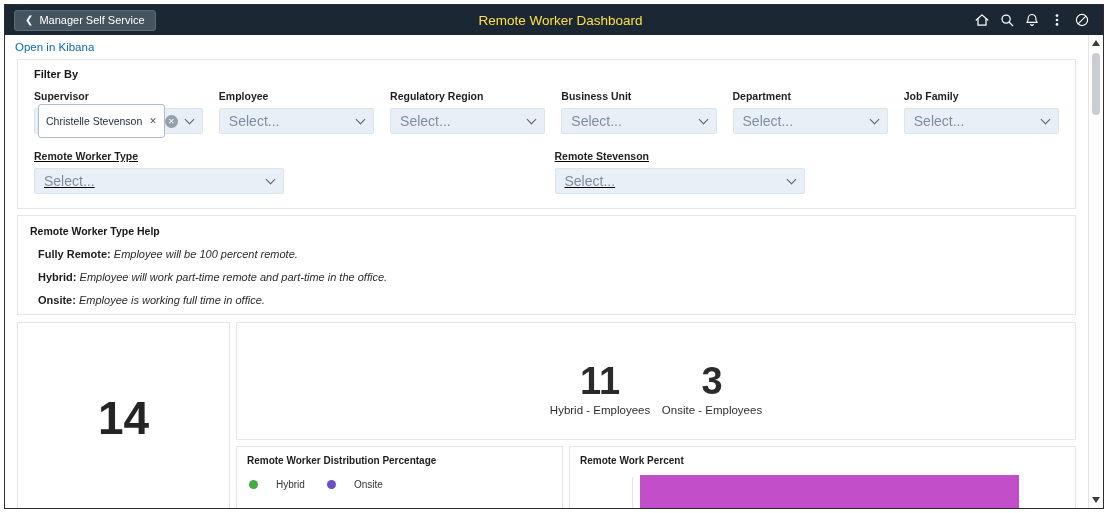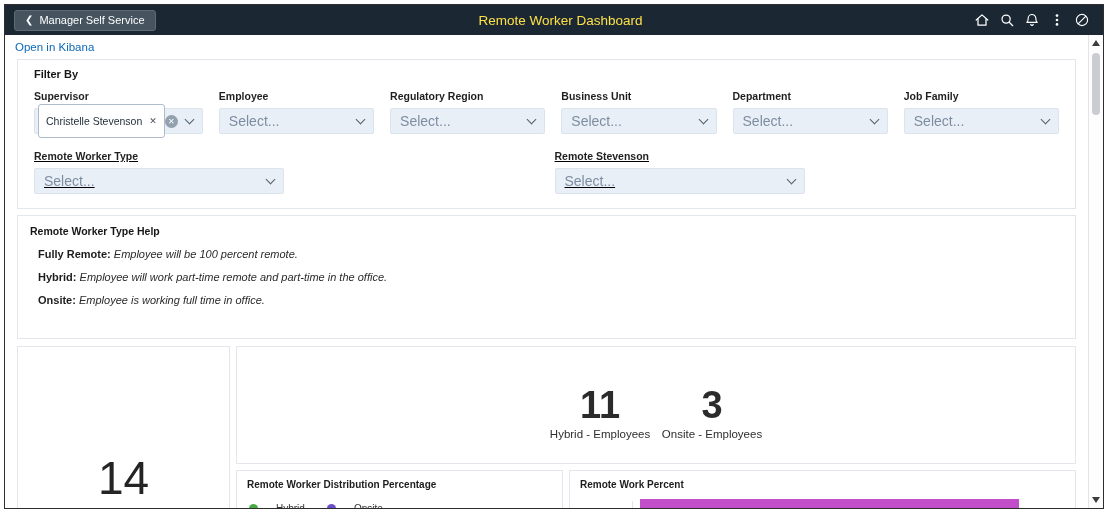--- a/index.html
+++ b/index.html
@@ -31,31 +31,31 @@
   .dd-w250{width:250px;}
   .ph{font-size:14px;color:#7d8da1;}
   .chev{width:7px;height:7px;border-right:1.6px solid #51606f;border-bottom:1.6px solid #51606f;transform:rotate(45deg);margin-top:-4px;flex:none;}
   .dd-super{padding:0 9px 0 3px;}
   .chip{display:flex;align-items:center;gap:7px;background:#fff;border:1px solid #aebbca;border-radius:3px;height:20px;padding:16px 7px;font-size:10.5px;color:#1f2a36;cursor:pointer;white-space:nowrap;}
   .chip-x{font-size:9px;color:#4a5663;cursor:pointer;}
   .dd-right{display:flex;align-items:center;gap:8px;}
   .clear-ic{width:13px;height:13px;border-radius:50%;background:#93a0ae;color:#fff;font-size:8px;display:flex;align-items:center;justify-content:center;cursor:pointer;flex:none;}
 
   
-  .help-box{margin:6px 12px 0;border:1px solid #e3e6ea;height:124px;padding:9px 12px;background:#fff;}
+  .help-box{margin:6px 12px 0;border:1px solid #e3e6ea;height:100px;padding:9px 12px;background:#fff;}
   .help-title{font-size:10.5px;font-weight:bold;color:#161616;}
   .help-item{margin:11px 0 0 8px;font-size:11px;color:#1c1c1c;}
   .help-term{font-weight:bold;font-style:normal;}
   .help-desc{font-style:italic;color:#2a2a2a;}
 
   
   .tiles{margin:7px 12px 0;display:grid;grid-template-columns:213px 1fr;gap:6px;height:210px;}
   .card{background:#fff;border:1px solid #e3e6ea;}
   .tile-left{display:flex;flex-direction:column;align-items:center;}
-  .big-num{font-size:46px;font-weight:normal;color:#242424;margin-top:108px;line-height:1;}
+  .big-num{font-size:46px;font-weight:bold;color:#242424;margin-top:72px;line-height:1;}
   .right-col{display:flex;flex-direction:column;gap:6px;min-width:0;}
   .kpi-card{height:118px;display:flex;align-items:center;justify-content:center;}
   .kpi-row{display:flex;padding-top:16px;}
   .kpi{display:flex;flex-direction:column;align-items:center;min-width:112px;}
   .kpi-val{font-size:38px;font-weight:bold;color:#2b2b2b;line-height:1.05;}
   .kpi-label{font-size:11.5px;color:#2e2e2e;margin-top:3px;white-space:nowrap;}
   .charts-row{display:grid;grid-template-columns:327px 1fr;gap:6px;height:86px;}
   .chart-card{position:relative;padding:8px 10px;overflow:hidden;}
   .chart-title{font-size:10px;font-weight:bold;color:#1d1d1d;}
   .legend{display:flex;gap:22px;margin-top:13px;margin-left:2px;}

